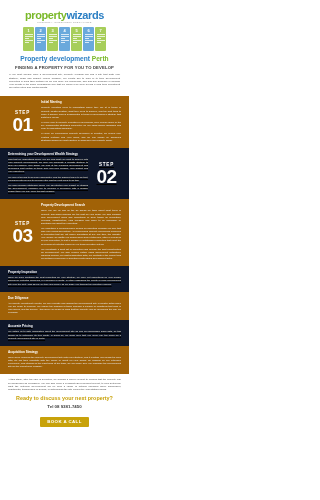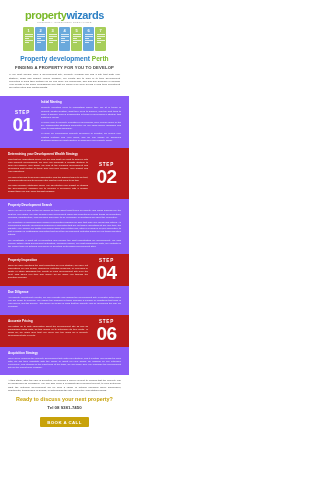--- a/index.html
+++ b/index.html
@@ -32,22 +32,22 @@
   .title{text-align:center;font-size:6.6px;font-weight:bold;line-height:8px;white-space:nowrap;}
   .title .t-b{color:#2b7fc4;}
   .title .t-g{color:#7ab929;}
   .subtitle{text-align:center;font-size:4.2px;font-weight:bold;color:#3d3d3d;
             letter-spacing:.15px;margin-top:2px;line-height:5px;}
   .intro{font-size:2.5px;line-height:3.2px;color:#4a4a4a;text-align:justify;
          padding:3px 9px 4px;}
 
   
   .step{display:flex;align-items:stretch;box-sizing:border-box;padding:4px 6px;}
-  .step.blue{background:#8b5cf6;}
-  .step.gold{background:#b91c1c;}
+  .step.blue{background:#a16207;}
+  .step.gold{background:#0f172a;text-decoration:underline;}
   .numwrap{flex:0 0 33px;display:flex;flex-direction:column;justify-content:center;
            align-items:center;color:#fff;}
   .numwrap .word{font-size:4.6px;font-weight:bold;letter-spacing:.7px;line-height:5px;}
   .numwrap .dig{font-size:19px;font-weight:bold;line-height:19px;letter-spacing:-0.6px;}
   .step.gold .numwrap .word,.step.gold .numwrap .dig{color:#ffffff;}
   .body{flex:1 1 auto;min-width:0;padding:0 2px;}
   .step .h{font-size:3.1px;font-weight:bold;color:#ffffff;line-height:4px;margin-bottom:2px;}
   .step .p{font-size:2.4px;line-height:3.1px;color:#eef4fa;text-align:justify;margin:0 0 2.2px;}
   .step.gold .p{color:#fdf7e0;}
   .step.right .numwrap{order:2;}
@@ -174,51 +174,47 @@
     </div>
     <div class="body">
       <div class="h">Determining your Development Wealth Strategy</div>
       <p class="p">Now that we understand where you are and what you want to achieve with your property development, we help you formulate a realistic strategy to help you achieve your goals. We look at the numbers development and developed cost control of these and your new revision, your budget and your objectives.</p>
       <p class="p">We look at buying to develop immediately and the different ways to do that, compared with buying to develop later and the best ways to do this.</p>
       <p class="p">We also consider strategies where you can stretch your budget by staging the development, enabling you to become a developer with a smaller budget than you may have thought possible.</p>
     </div>
   </section>
 
   <section class="step blue">
+    <div class="numwrap">
+      <span class="word">STEP</span>
+      <span class="dig">03</span>
+    </div>
     <div class="body">
       <div class="h">Property Development Search</div>
       <p class="p">Once you are up and on the go ahead we think about what types of property and which suburbs are the best for your goals. We also consider how government plans and projections of such things as population, rezoning, infrastructure, land releases and policy to be necessary or shortages will affect the properties.</p>
       <p class="p">We undertake a comprehensive search of properties available for sale that fulfil your needs and criteria. As experienced property developers ourselves in properties that are not widely advertised at any one time, the industry. Very quickly we whittle our search down from a total pool, often in excess of 10,000 properties, to just a handful of outstanding properties that meet the development potential based on our tough selection criteria.</p>
       <p class="p">We investigate a short list of properties and provide the best opportunities for development. We also explore further using government authorities, planning policies, our past subscription data, our contacts in the market and our detailed experience in selecting Perth based development sites.</p>
     </div>
   </section>
 
   <section class="step gold right">
-    <div class="numwrap">
-      <span class="word">STEP</span>
-      <span class="dig">04</span>
-    </div>
     <div class="body">
       <div class="h">Property Inspection</div>
       <p class="p">Once we have identified the best properties for your strategy, we carry out inspections on your behalf, looking for potential problems, or expenses or faults. In either assessing the merits of each development site over the next. This saves you time and money as we guide you through the selection process.</p>
     </div>
   </section>
 
   <section class="step blue">
     <div class="body">
       <div class="h">Due Diligence</div>
       <p class="p">As property investment experts, we can evaluate and assess the development site in greater detail when you are ready to proceed. We ensure the finalised of these includes a number of conditions that work in your favour, and the seller's - this gives you peace of mind that the property can be developed the way we envisage.</p>
     </div>
   </section>
 
   <section class="step gold right">
-    <div class="numwrap">
-      <span class="word">STEP</span>
-      <span class="dig">06</span>
-    </div>
     <div class="body">
       <div class="h">Accurate Pricing</div>
       <p class="p">We obtain up to date information about the development site as well as comparable sales data, so this allows us to determine its true worth. In doing so, we make sure that you never pay too much for a property development site in Perth.</p>
     </div>
   </section>
 
   <section class="step blue">
     <div class="body">
       <div class="h">Acquisition Strategy</div>
       <p class="p">Once we've removed the property development site suits your strategy, and it is within your budget is upon with, we will then negotiate with the owner or agent on your behalf. By drawing on our extensive experience, and utilising all the legal tricks at the trade, we can make sure you purchase the development site for the lowest price possible.</p>

